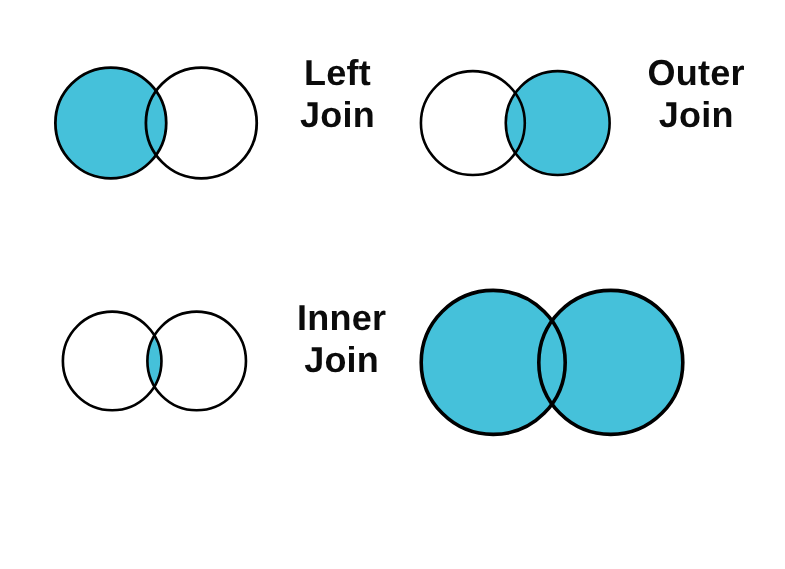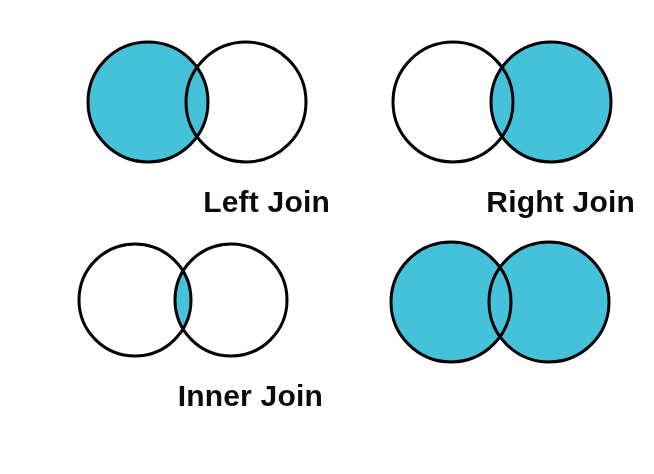--- a/index.html
+++ b/index.html
@@ -16,26 +16,26 @@
   }
   .canvas {
     position: relative;
     width: 654px;
     height: 474px;
     background: #ffffff;
   }
   .cell {
     position: absolute;
     display: flex;
-    flex-direction: column;
-    align-items: flex-end;
+    flex-direction: row;
+    align-items: flex-start;
   }
   .cell-tl { left: 40px;  top: 34px; width: 290px; }
   .cell-tr { left: 345px; top: 34px; width: 290px; }
-  .cell-bl { left: 33px;  top: 238px; width: 290px; }
+  .cell-bl { left: 48px;  top: 238px; width: 290px; }
   .cell-br { left: 345px; top: 238px; width: 290px; }
 
   .venn-svg {
     display: block;
   }
   .venn-label {
     margin-top: 10px;
     font-family: "Liberation Sans", sans-serif;
     font-weight: bold;
     font-size: 30px;
@@ -72,21 +72,21 @@
     <div class="venn-label">Left Join</div>
   </div>
 
   <div class="cell cell-tr">
     <svg class="venn-svg" width="250" height="140" viewBox="0 0 250 140">
       <circle cx="68" cy="68" r="60" fill="none"></circle>
       <circle cx="166" cy="68" r="60" fill="#45c1da"></circle>
       <circle cx="68" cy="68" r="60" fill="none" stroke="#000000" stroke-width="3"></circle>
       <circle cx="166" cy="68" r="60" fill="none" stroke="#000000" stroke-width="3"></circle>
     </svg>
-    <div class="venn-label">Right Join</div>
+    <div class="venn-label">Outer Join</div>
   </div>
 
   <div class="cell cell-bl">
     <svg class="venn-svg" width="250" height="130" viewBox="0 0 250 130">
       <defs>
         <clipPath id="clip-ij-right">
             <circle cx="158" cy="62" r="56"></circle>
           </clipPath>
       </defs>
 

